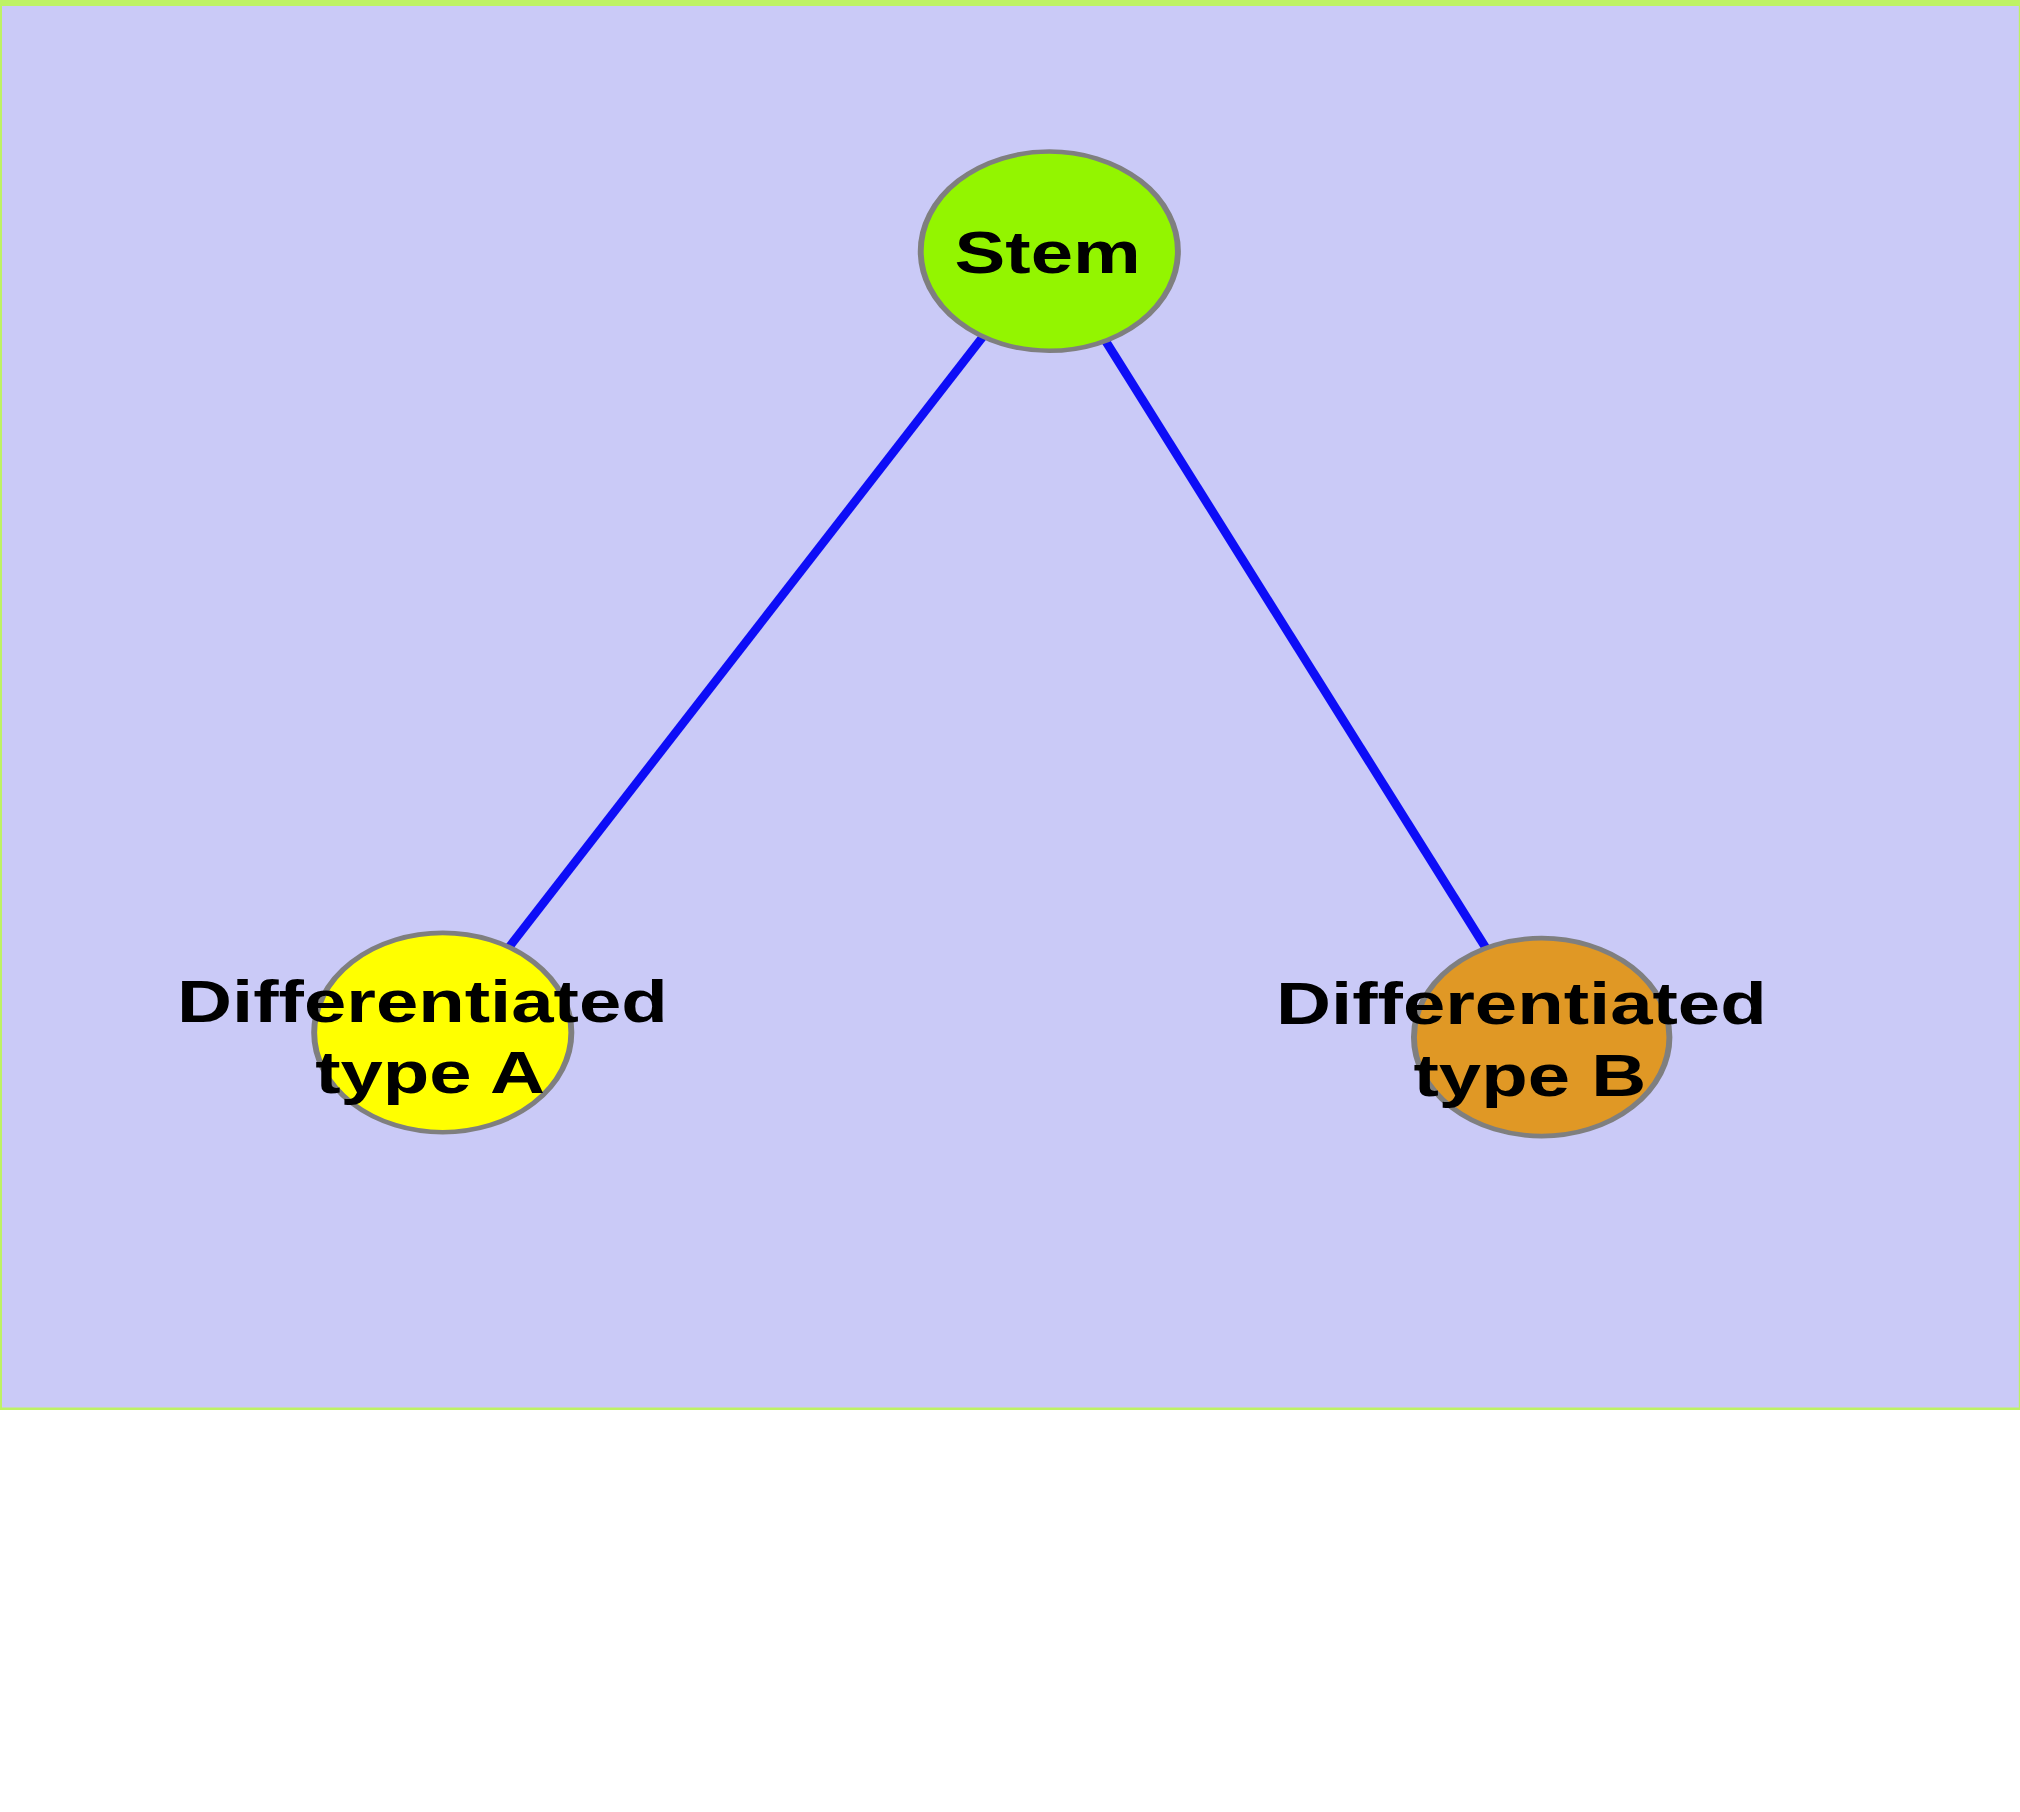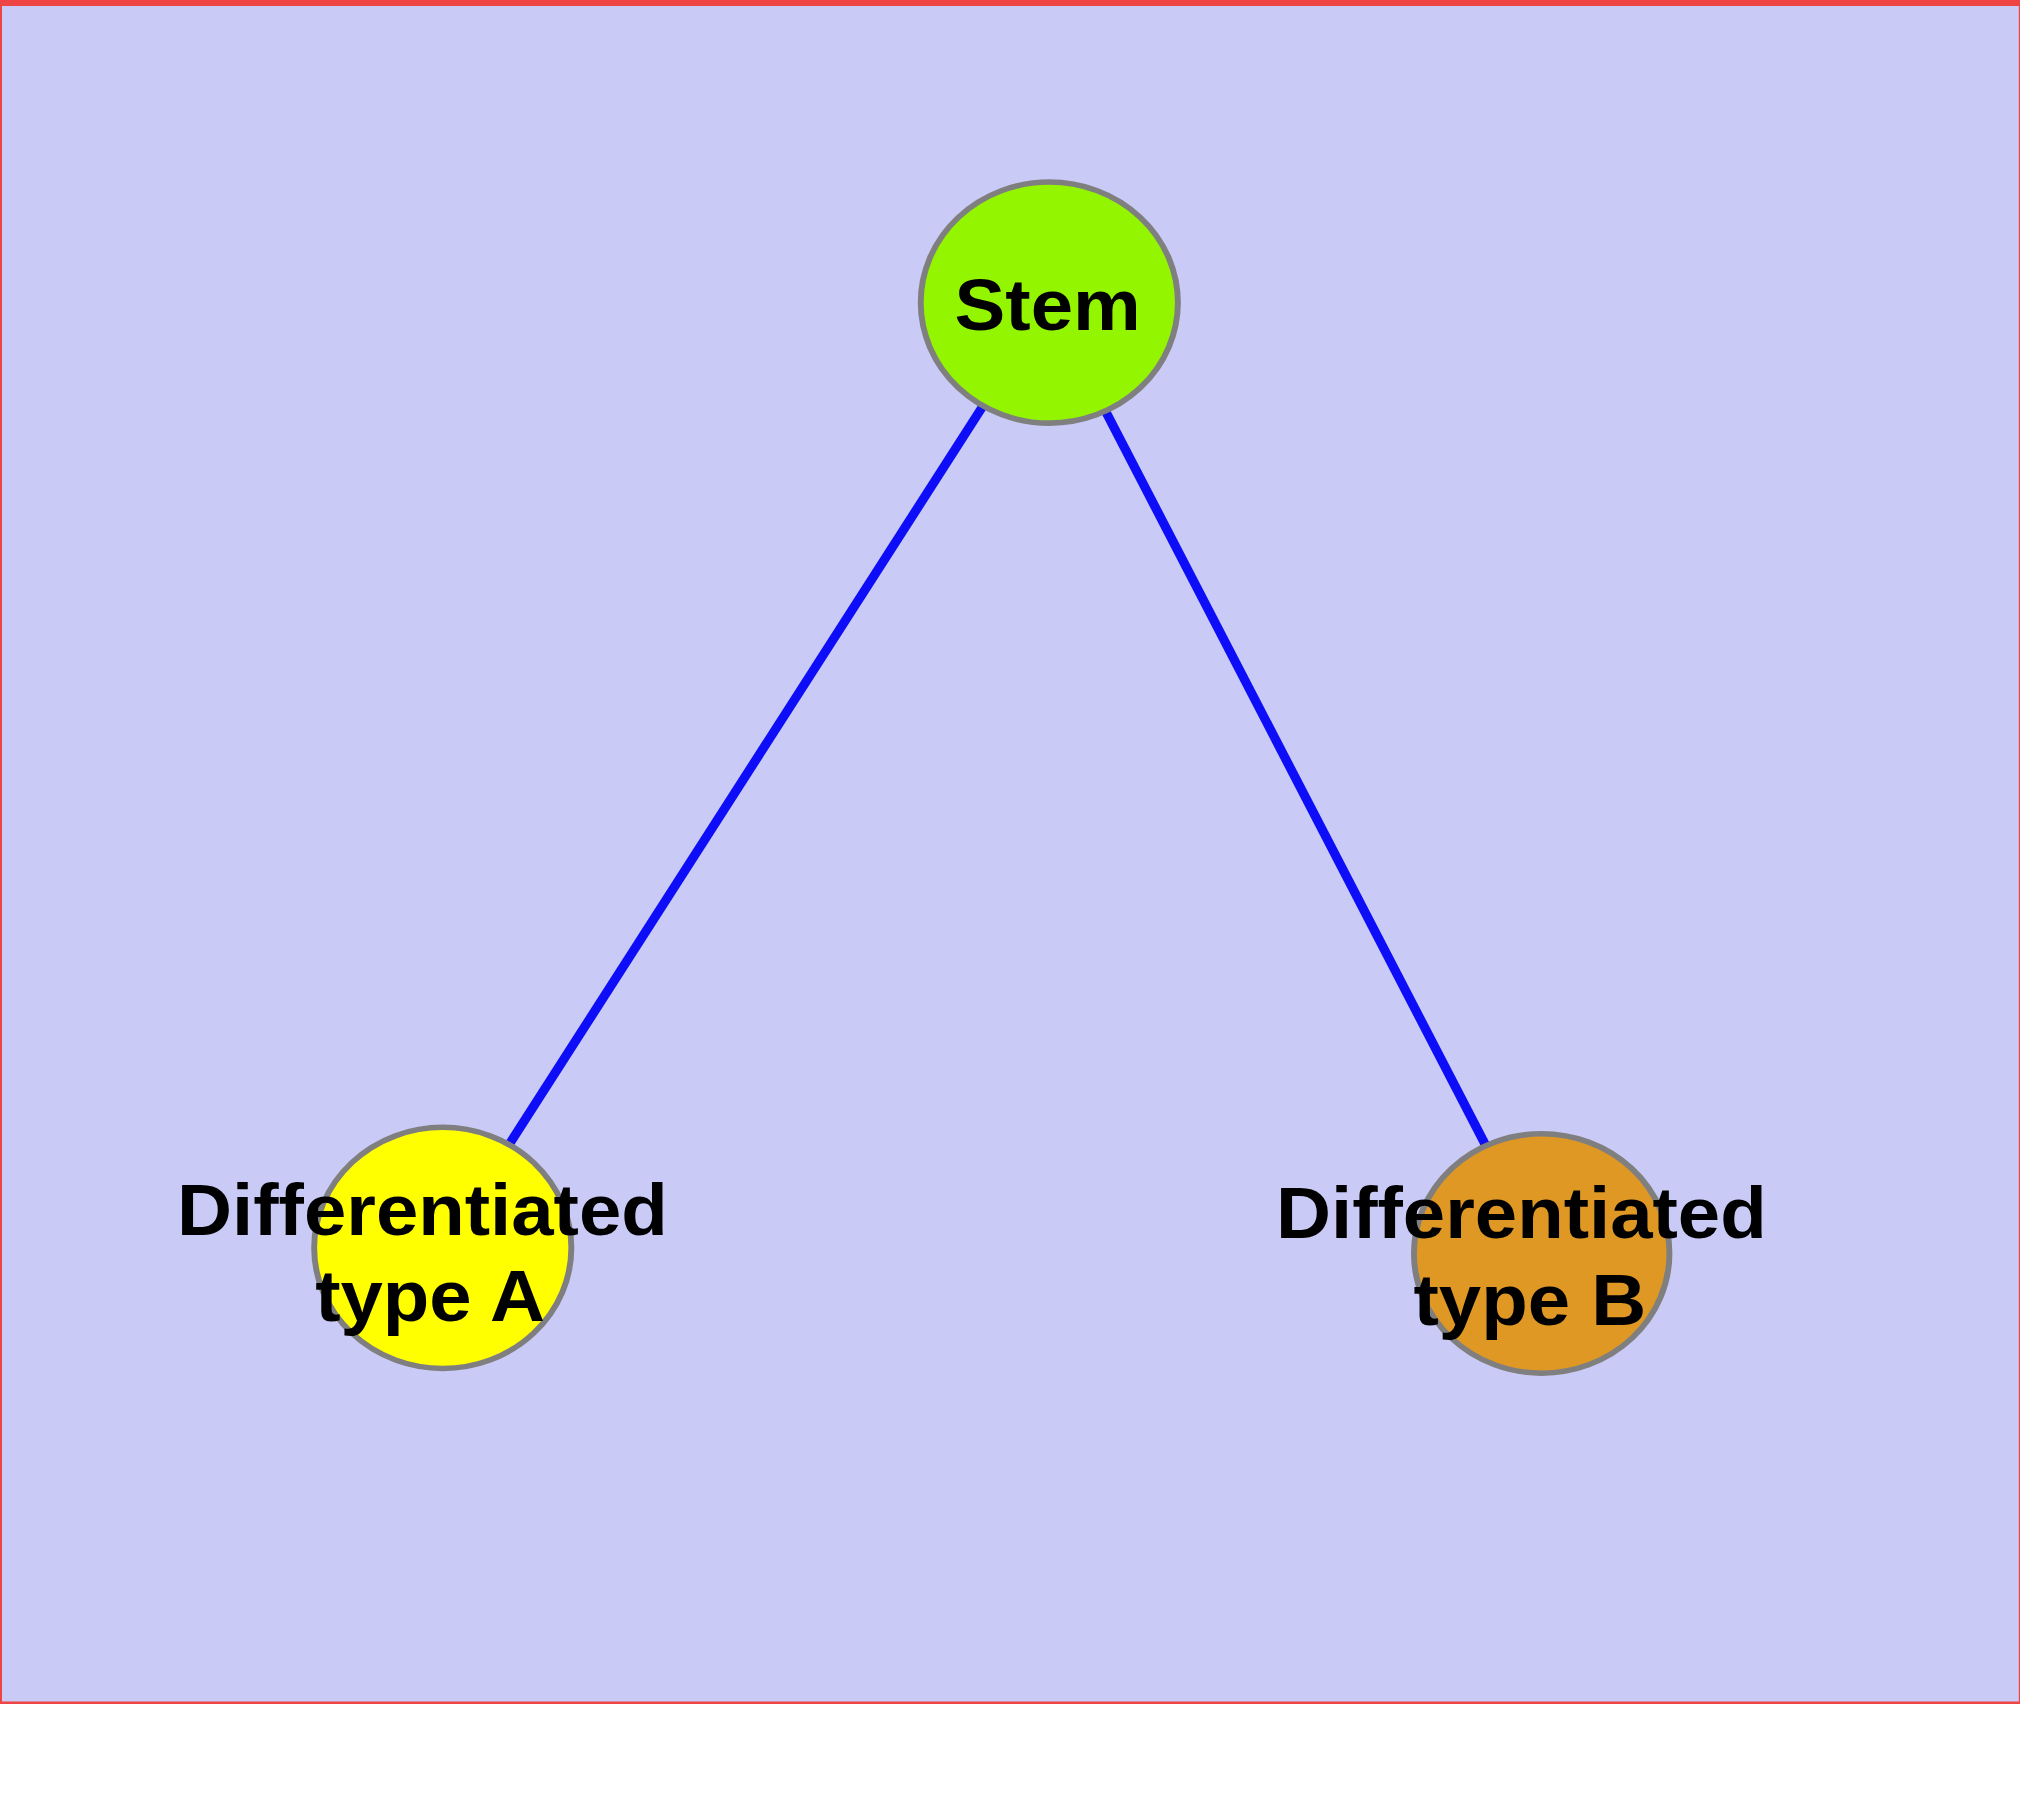--- a/index.html
+++ b/index.html
@@ -4,22 +4,22 @@
 <style>
   html, body {
     margin: 0;
     padding: 0;
     background: #ffffff;
     font-family: "Liberation Sans", sans-serif;
   }
   #canvas {
     position: relative;
     width: 2021px;
-    height: 1704px;
-    background: #ef4444;
+    height: 1410px;
+    background: #bef264;
     overflow: hidden;
   }
   #panel {
     position: absolute;
     left: 1.7px;
     top: 6px;
     right: 2.5px;
     bottom: 2.5px;
   }
   #panel svg {

